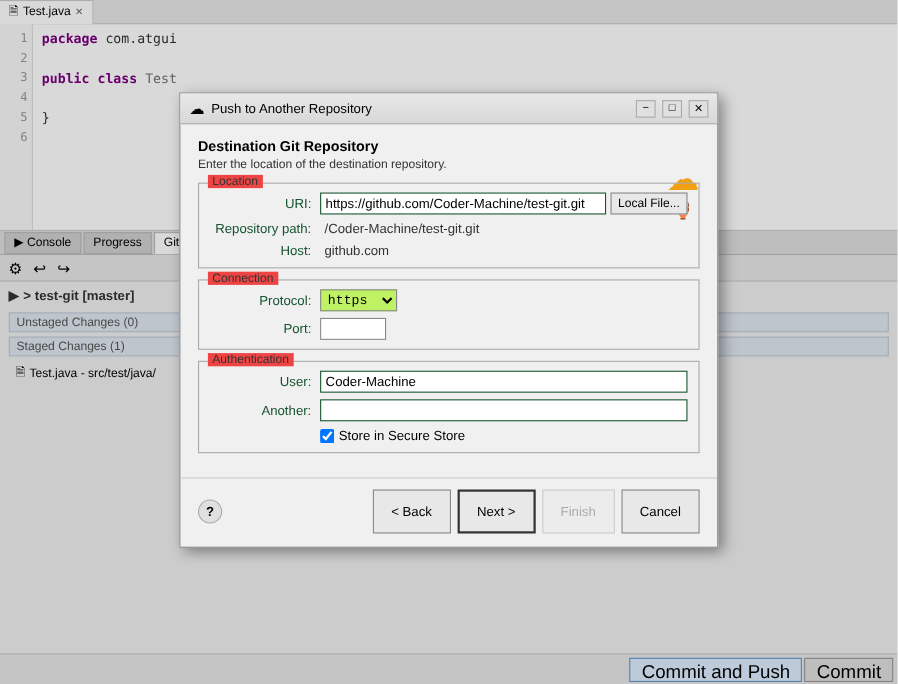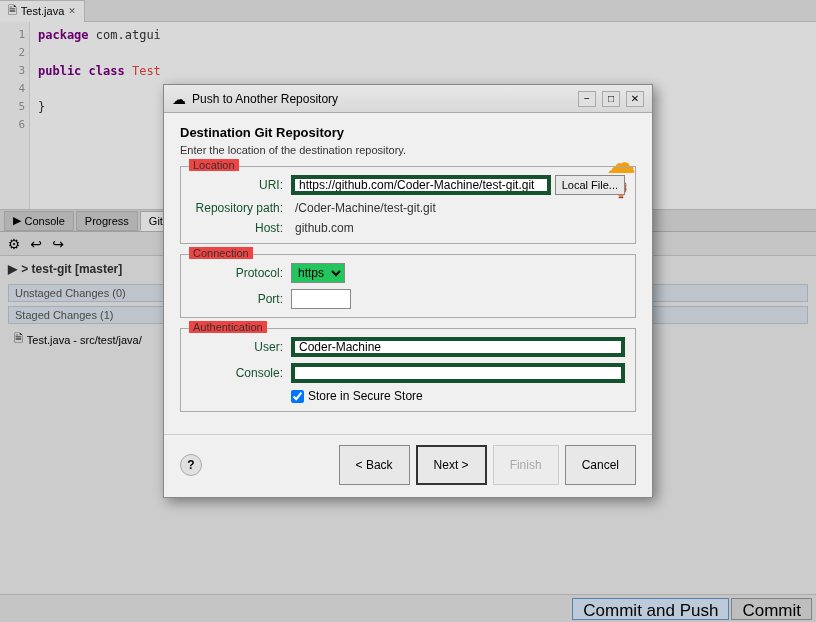--- a/index.html
+++ b/index.html
@@ -76,21 +76,21 @@
 
     .code-content {
       padding: 4px 8px;
       font-size: 12px;
       font-family: monospace;
       color: #333;
       line-height: 18px;
     }
 
     .code-keyword { color: #7b0080; font-weight: bold; }
-    .code-class { color: #ef4444; }
+    .code-class { color: #737373; }
 
     
     .ide-bottom {
       position: absolute;
       top: 210px; left: 0;
       width: 816px;
       height: 412px;
       background: #f0f0f0;
     }
 
@@ -317,21 +317,21 @@
       width: 100px;
       font-size: 12px;
       text-align: right;
       padding-right: 8px;
       color: #14532d;
     }
 
     .form-input {
       flex: 1;
       height: 20px;
-      border: 4px solid #14532d;
+      border: 1px solid #14532d;
       padding: 0 4px;
       font-size: 12px;
       background: #fff;
     }
 
     .form-input-text {
       flex: 1;
       font-size: 12px;
       color: #333;
       padding: 0 4px;
@@ -345,23 +345,24 @@
       border: 1px solid #888;
       cursor: pointer;
       margin-left: 4px;
       white-space: nowrap;
     }
 
     .protocol-select {
       height: 20px;
       font-size: 12px;
       border: 1px solid #888;
-      background: #22c55e;
+      background: #bef264;
       padding: 0 2px;
-      width: 54px;
+      width: 70px;
+      font-family: Liberation Mono, monospace;
     }
 
     .port-input {
       width: 60px;
       height: 20px;
       border: 1px solid #888;
       padding: 0 4px;
       font-size: 12px;
       background: #fff;
     }
@@ -557,21 +558,21 @@
 
       <div class="fieldset-group">
         <span class="fieldset-legend">Authentication</span>
 
         <div class="form-row">
           <span class="form-label">User:</span>
           <input type="text" class="form-input" value="Coder-Machine" style="">
         </div>
 
         <div class="form-row">
-          <span class="form-label">Console:</span>
+          <span class="form-label">Another:</span>
           <input type="password" class="form-input" value="" style="">
         </div>
 
         <div class="checkbox-row">
           <input type="checkbox" id="secureStore" checked="" style="">
           <label for="secureStore">Store in Secure Store</label>
         </div>
       </div>
 
     </div>

